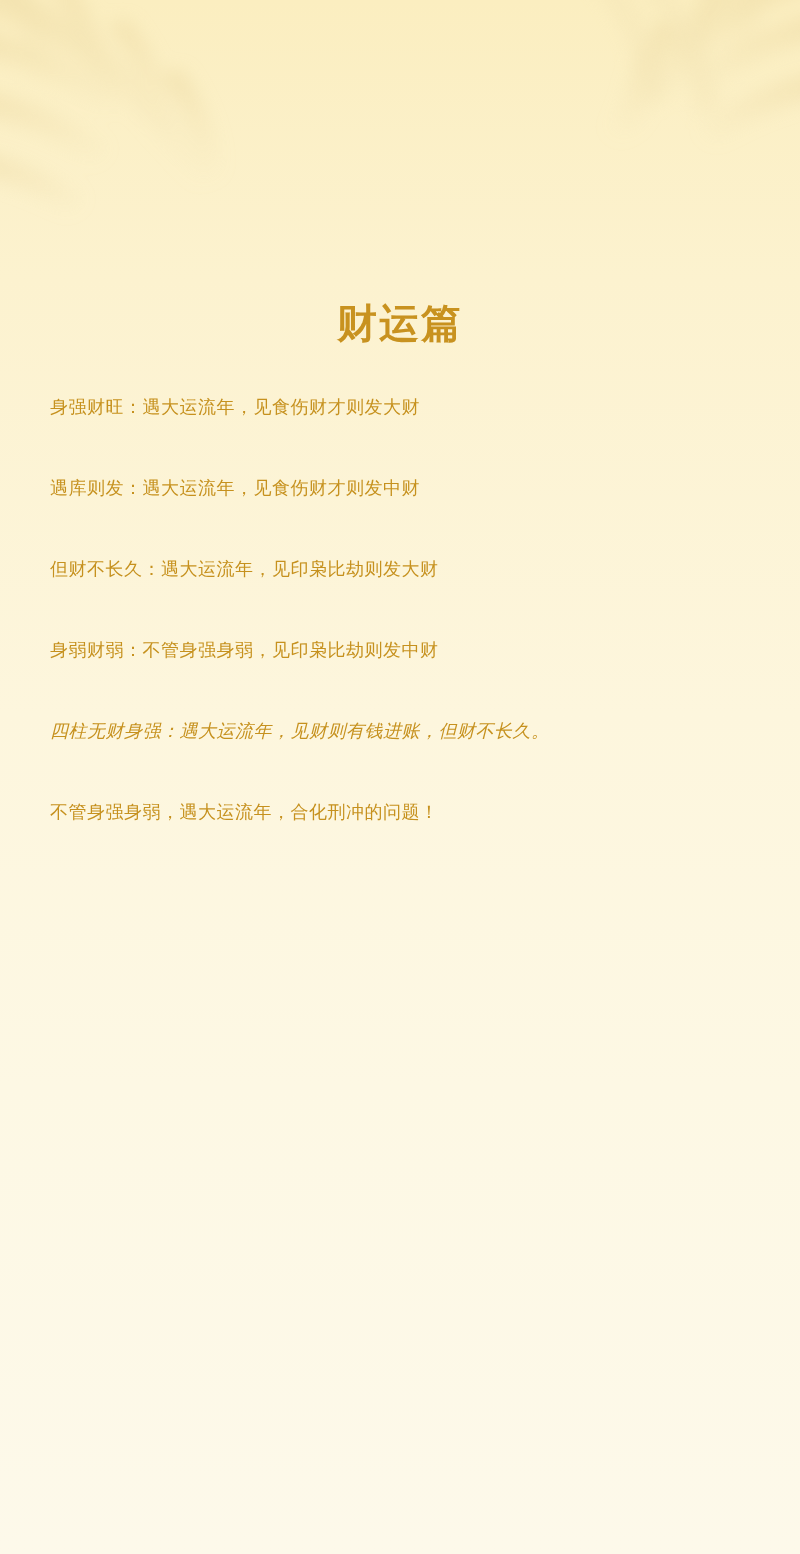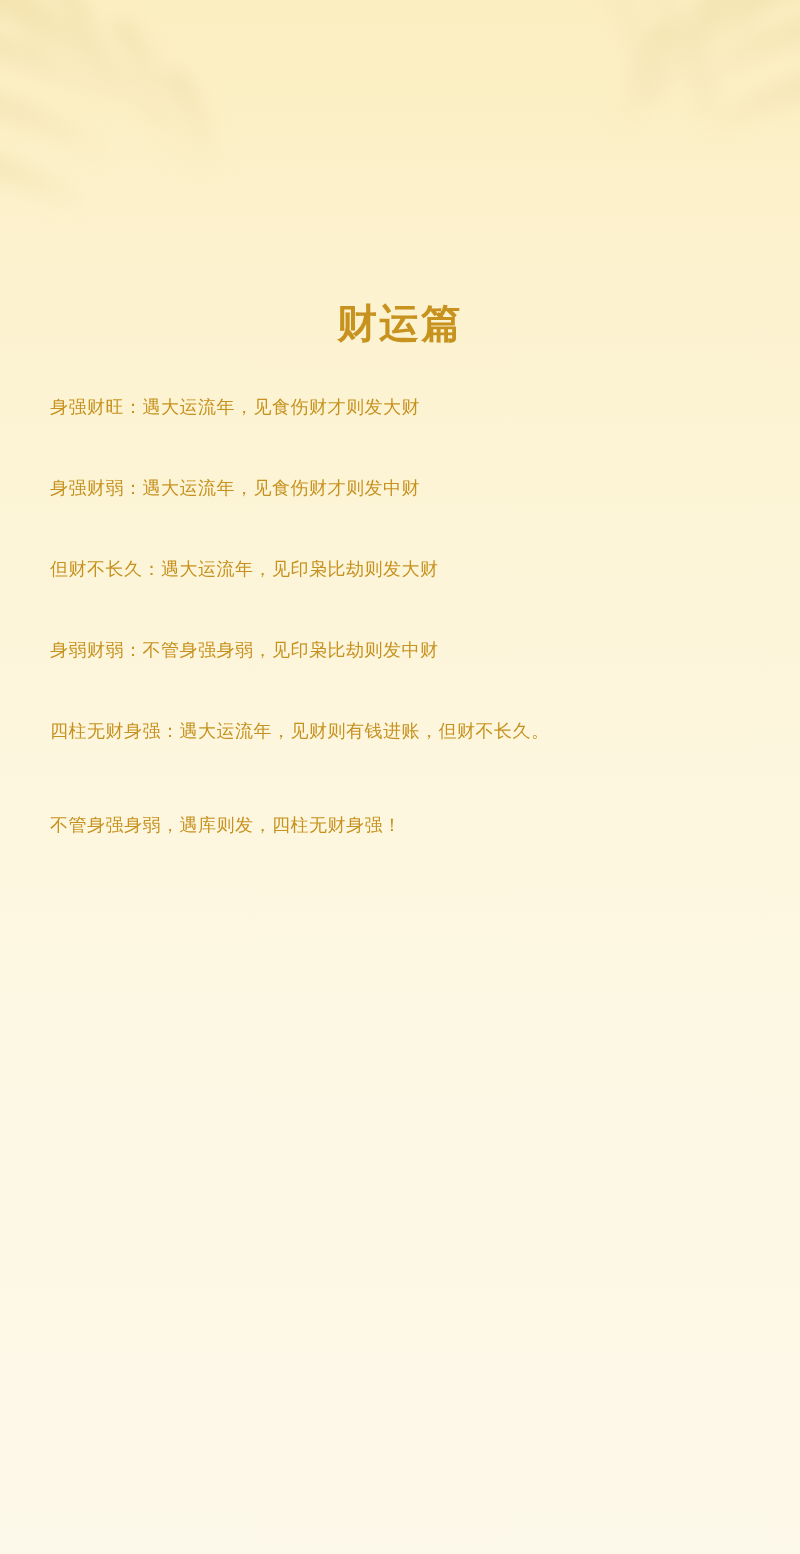--- a/index.html
+++ b/index.html
@@ -55,21 +55,22 @@
 
   .line {
     font-size: 18px;
     line-height: 42px;
     color: #c6911e;
     margin-bottom: 39px;
     letter-spacing: 0.5px;
     white-space: pre-wrap;
   }
   .line.wrap {
-    margin-bottom: 52px;
+    margin-bottom: 39px;
+    font-style: italic;
   }
 </style>
 </head>
 <body>
 
 <div class="poster">
 
   <div class="leaf-layer">
     <svg width="800" height="430" viewBox="0 0 800 430" xmlns="http://www.w3.org/2000/svg" aria-hidden="true">
       <defs>
@@ -106,20 +107,20 @@
         <path d="M596 0 C 636 34, 662 84, 668 140 L 644 142 C 638 92, 614 44, 576 10 Z"></path>
         <path d="M660 18 C 696 56, 716 104, 720 152 L 696 154 C 692 110, 674 64, 640 28 Z"></path>
       </g>
     </svg>
   </div>
 
   <div class="title">财运篇</div>
 
   <div class="lines">
     <div class="line">身强财旺：遇大运流年，见食伤财才则发大财</div>
-    <div class="line">身强财弱：遇大运流年，见食伤财才则发中财</div>
+    <div class="line">遇库则发：遇大运流年，见食伤财才则发中财</div>
     <div class="line">但财不长久：遇大运流年，见印枭比劫则发大财</div>
     <div class="line">身弱财弱：不管身强身弱，见印枭比劫则发中财</div>
     <div class="line wrap">四柱无财身强：遇大运流年，见财则有钱进账，但财不长久。</div>
-    <div class="line">不管身强身弱，遇库则发，四柱无财身强！</div>
+    <div class="line">不管身强身弱，遇大运流年，合化刑冲的问题！</div>
   </div>
 
 </div>
 
 </body></html>

